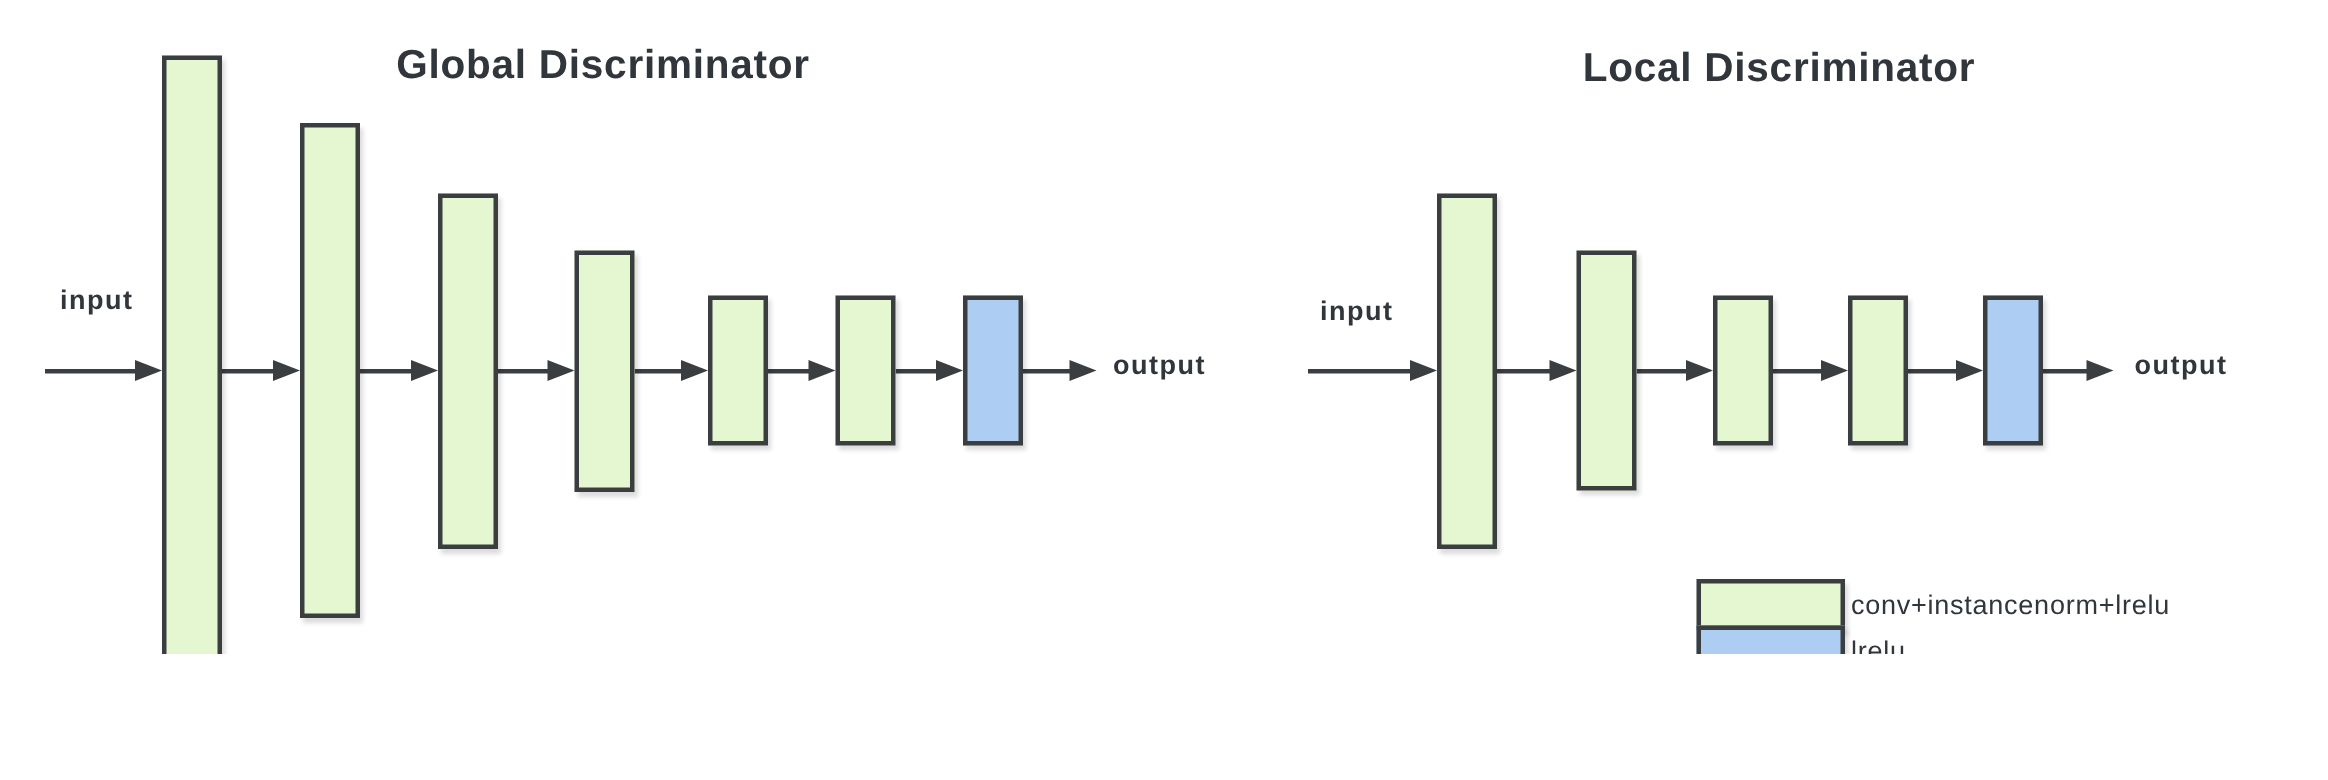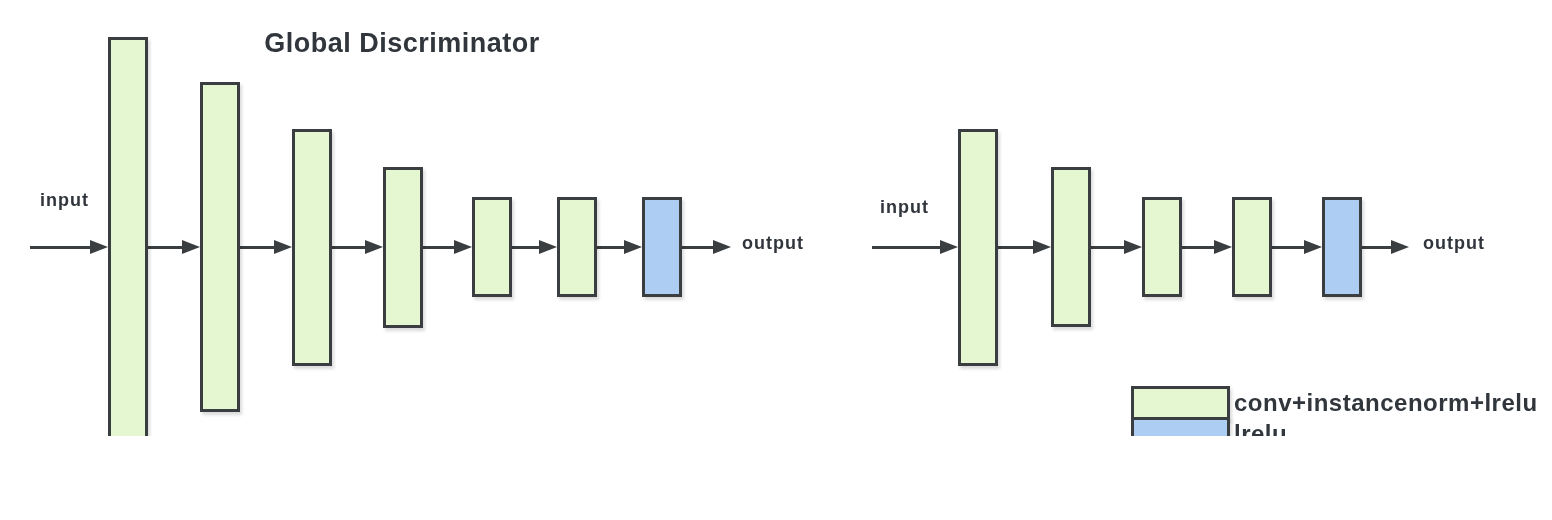--- a/index.html
+++ b/index.html
@@ -48,22 +48,22 @@
     box-shadow: 2px 3px 3px rgba(0,0,0,0.14);
   }
   .legend-box {
     position: absolute;
     box-sizing: border-box;
     border: 3px solid #3a3e41;
     box-shadow: 2px 3px 3px rgba(0,0,0,0.14);
   }
   .legend-label {
     position: absolute;
-    font-size: 24px;
-    font-weight: 700;
+    font-size: 18px;
+    font-weight: 400;
     letter-spacing: 0.5px;
     white-space: nowrap;
     transform: translateY(-50%);
     line-height: 20px;
   }
 </style>
 </head>
 <body>
 
 <div id="canvas" style="background: rgb(255, 255, 255); color: rgb(49, 54, 61);">
@@ -86,20 +86,21 @@
     <div class="arrowhead" style="left: 624px; top: 240px; border-width: 7px 0px 7px 18px; border-color: transparent transparent transparent rgb(58, 62, 65);"></div>
     <div class="flow-line" style="left: 682px; top: 246px; width: 43px; background: rgb(58, 62, 65);"></div>
     <div class="arrowhead" style="left: 713px; top: 240px; border-width: 7px 0px 7px 18px; border-color: transparent transparent transparent rgb(58, 62, 65);"></div>
     <div class="layer-bar" style="left: 108px; top: 37px; width: 40px; height: 420px; background: rgb(228, 247, 209); border-color: rgb(58, 62, 65);"></div>
     <div class="layer-bar" style="left: 200px; top: 82px; width: 40px; height: 330px; background: rgb(228, 247, 209); border-color: rgb(58, 62, 65);"></div>
     <div class="layer-bar" style="left: 292px; top: 129px; width: 40px; height: 237px; background: rgb(228, 247, 209); border-color: rgb(58, 62, 65);"></div>
     <div class="layer-bar" style="left: 383px; top: 167px; width: 40px; height: 161px; background: rgb(228, 247, 209); border-color: rgb(58, 62, 65);"></div>
     <div class="layer-bar" style="left: 472px; top: 197px; width: 40px; height: 100px; background: rgb(228, 247, 209); border-color: rgb(58, 62, 65);"></div>
     <div class="layer-bar" style="left: 557px; top: 197px; width: 40px; height: 100px; background: rgb(228, 247, 209); border-color: rgb(58, 62, 65);"></div>
     <div class="layer-bar" style="left: 642px; top: 197px; width: 40px; height: 100px; background: rgb(174, 205, 242); border-color: rgb(58, 62, 65);"></div>
+    <div class="diagram-title" style="left: 1186px; top: 30px;">Local Discriminator</div>
     <div class="io-label" style="left: 880px; top: 197px;">input</div>
     <div class="io-label" style="left: 1423px; top: 233px;">output</div>
     <div class="flow-line" style="left: 872px; top: 246px; width: 80px; background: rgb(58, 62, 65);"></div>
     <div class="arrowhead" style="left: 940px; top: 240px; border-width: 7px 0px 7px 18px; border-color: transparent transparent transparent rgb(58, 62, 65);"></div>
     <div class="flow-line" style="left: 998px; top: 246px; width: 47px; background: rgb(58, 62, 65);"></div>
     <div class="arrowhead" style="left: 1033px; top: 240px; border-width: 7px 0px 7px 18px; border-color: transparent transparent transparent rgb(58, 62, 65);"></div>
     <div class="flow-line" style="left: 1091px; top: 246px; width: 45px; background: rgb(58, 62, 65);"></div>
     <div class="arrowhead" style="left: 1124px; top: 240px; border-width: 7px 0px 7px 18px; border-color: transparent transparent transparent rgb(58, 62, 65);"></div>
     <div class="flow-line" style="left: 1182px; top: 246px; width: 44px; background: rgb(58, 62, 65);"></div>
     <div class="arrowhead" style="left: 1214px; top: 240px; border-width: 7px 0px 7px 18px; border-color: transparent transparent transparent rgb(58, 62, 65);"></div>

